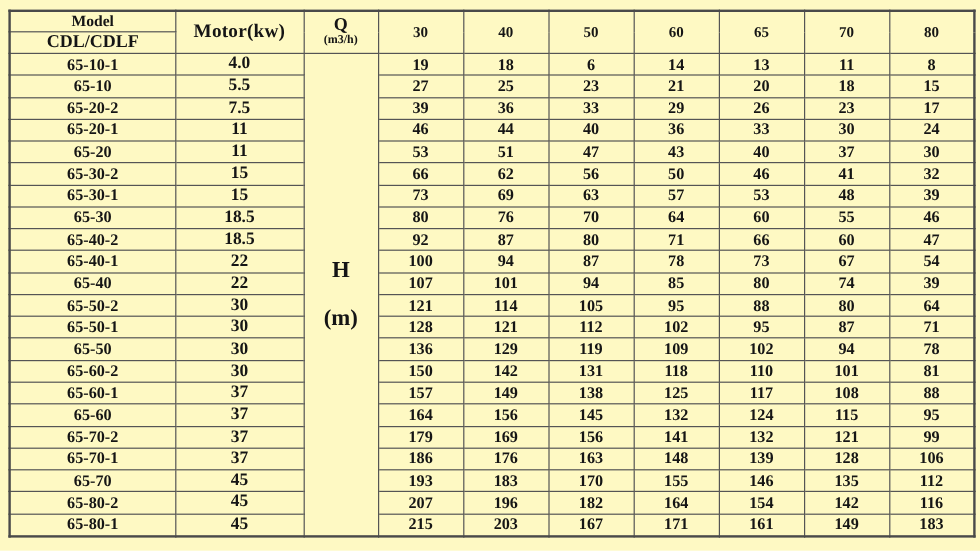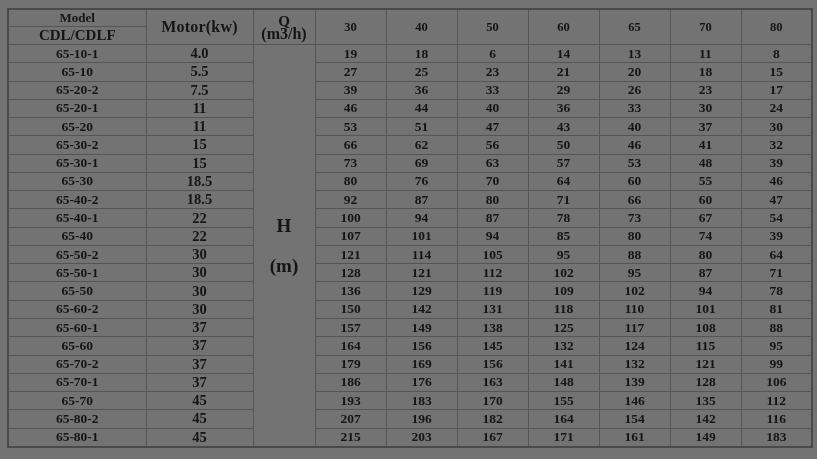--- a/index.html
+++ b/index.html
@@ -8,21 +8,21 @@
     width: 817px;
     height: 459px;
     background: #ffffff;
     overflow: hidden;
   }
   .page {
     box-sizing: border-box;
     width: 817px;
     height: 459px;
     padding: 8px 6px 0 7px;
-    background: #737373;
+    background: #fef9c3;
   }
   table.pump-table {
     border-collapse: collapse;
     table-layout: fixed;
     width: 804px;
     height: 440px;
     font-family: "Liberation Serif", "DejaVu Serif", serif;
     font-weight: bold;
     color: #151515;
   }
@@ -37,21 +37,21 @@
   }
   table.pump-table {
     border: 2px solid #4a4a4a;
   }
   thead tr { height: 16px; }
   .model-top    { font-size: 13px; border-bottom-color: #777; }
   .model-bottom { font-size: 15px; }
   .motor-h      { font-size: 16px; letter-spacing: 0.2px; }
   .q-h          { line-height: 1; }
   .q-sym        { font-size: 15px; line-height: 12px; }
-  .q-unit       { font-size: 16px; line-height: 13px; }
+  .q-unit       { font-size: 10px; line-height: 13px; }
   .flow-h       { font-size: 12.5px; }
   .model-cell   { font-size: 13.5px; }
   .motor-cell   { font-size: 14.5px; }
   .value-cell   { font-size: 13.5px; }
   .h-cell       { font-size: 19px; }
   .h-sym        { margin-bottom: 18px; }
   .h-unit       { }
 </style>
 </head>
 <body>

